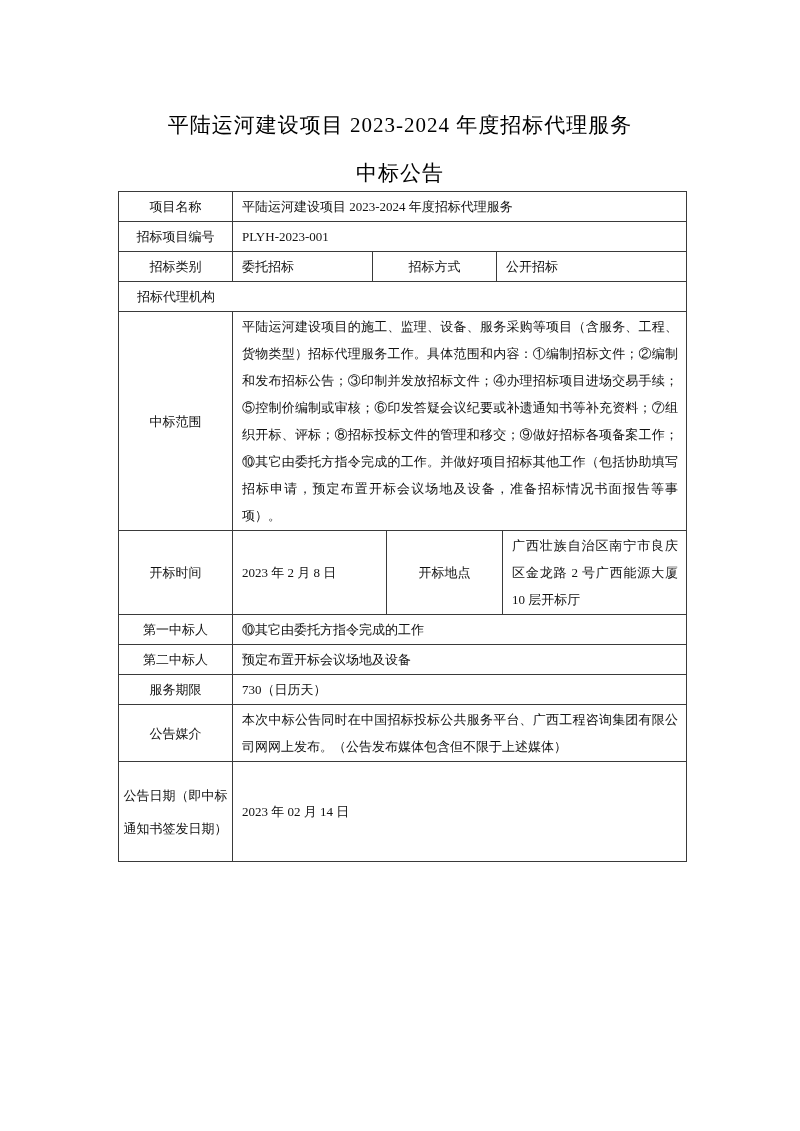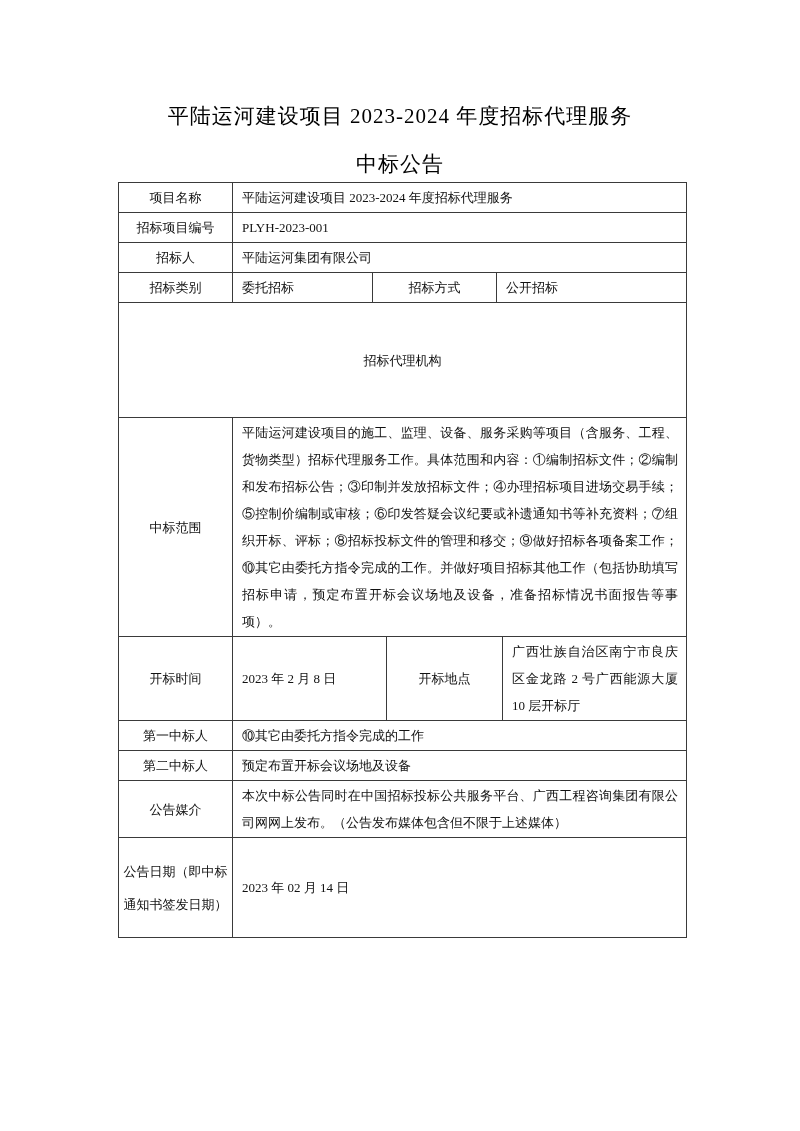--- a/index.html
+++ b/index.html
@@ -5,21 +5,21 @@
   html, body {
     margin: 0;
     padding: 0;
     background: #ffffff;
   }
   .page {
     position: relative;
     width: 800px;
     height: 999px;
     background: #ffffff;
-    margin: 4px auto;
+    margin: 13px auto;
     overflow: hidden;
     font-family: "Liberation Serif", "DejaVu Serif", serif;
     color: #111111;
   }
   .doc-title {
     position: absolute;
     top: 88px;
     left: 0;
     width: 800px;
     text-align: center;
@@ -81,51 +81,51 @@
   </div>
   <div class="tbl" id="tbl">
       <div class="row r0" style="min-height: 29px;">
         <div class="cell lab" style="flex: 0 0 114px;">项目名称</div>
         <div class="cell val" style="flex: 0 0 453px;">平陆运河建设项目 2023-2024 年度招标代理服务</div>
       </div>
       <div class="row r1" style="min-height: 29px;">
         <div class="cell lab" style="flex: 0 0 114px;">招标项目编号</div>
         <div class="cell val" style="flex: 0 0 453px;">PLYH-2023-001</div>
       </div>
-      <div class="row r2" style="min-height: 29px;">
-        <div class="cell lab" style="flex: 0 0 114px;">招标人</div>
-        <div class="cell val" style="flex: 0 0 453px;">平陆运河集团有限公司</div>
-      </div>
       <div class="row r3" style="min-height: 29px;">
         <div class="cell lab" style="flex: 0 0 114px;">招标类别</div>
         <div class="cell val" style="flex: 0 0 140px;">委托招标</div>
         <div class="cell lab" style="flex: 0 0 124px;">招标方式</div>
         <div class="cell val" style="flex: 0 0 189px;">公开招标</div>
       </div>
-      <div class="row r4" style="min-height: 28px; flex-direction: column;">
+      <div class="row r4" style="min-height: 28px;">
         <div class="cell lab" style="flex: 0 0 114px;">招标代理机构</div>
       </div>
       <div class="row r5" style="min-height: 216px;">
         <div class="cell lab" style="flex: 0 0 114px;">中标范围</div>
         <div class="cell val" style="flex: 0 0 453px;">平陆运河建设项目的施工、监理、设备、服务采购等项目（含服务、工程、货物类型）招标代理服务工作。具体范围和内容：①编制招标文件；②编制和发布招标公告；③印制并发放招标文件；④办理招标项目进场交易手续；⑤控制价编制或审核；⑥印发答疑会议纪要或补遗通知书等补充资料；⑦组织开标、评标；⑧招标投标文件的管理和移交；⑨做好招标各项备案工作；⑩其它由委托方指令完成的工作。并做好项目招标其他工作（包括协助填写招标申请，预定布置开标会议场地及设备，准备招标情况书面报告等事项）。</div>
       </div>
       <div class="row r6" style="min-height: 82px;">
         <div class="cell lab" style="flex: 0 0 114px;">开标时间</div>
         <div class="cell val" style="flex: 0 0 154px;">2023 年 2 月 8 日</div>
         <div class="cell lab" style="flex: 0 0 116px; text-align: center;">开标地点</div>
         <div class="cell val" style="flex: 0 0 183px;">广西壮族自治区南宁市良庆区金龙路 2 号广西能源大厦 10 层开标厅</div>
       </div>
       <div class="row r7" style="min-height: 29px;">
         <div class="cell lab" style="flex: 0 0 114px;">第一中标人</div>
         <div class="cell val" style="flex: 0 0 453px;">⑩其它由委托方指令完成的工作</div>
       </div>
       <div class="row r8" style="min-height: 29px; align-items: flex-end;">
         <div class="cell lab" style="flex: 0 0 114px;">第二中标人</div>
         <div class="cell val" style="flex: 0 0 453px;">预定布置开标会议场地及设备</div>
       </div>
+      <div class="row r9" style="min-height: 29px;">
+        <div class="cell lab" style="flex: 0 0 114px;">服务期限</div>
+        <div class="cell val" style="flex: 0 0 453px;">730（日历天）</div>
+      </div>
       <div class="row r10" style="min-height: 57px;">
         <div class="cell lab" style="flex: 0 0 114px; text-align: center;">公告媒介</div>
         <div class="cell val" style="flex: 0 0 453px;">本次中标公告同时在中国招标投标公共服务平台、广西工程咨询集团有限公司网网上发布。（公告发布媒体包含但不限于上述媒体）</div>
       </div>
       <div class="row r11" style="min-height: 99px;">
         <div class="cell lab" style="flex: 0 0 114px;">公告日期（即中标通知书签发日期）</div>
         <div class="cell val" style="flex: 0 0 453px;">2023 年 02 月 14 日</div>
       </div>
     </div>
 </div>

